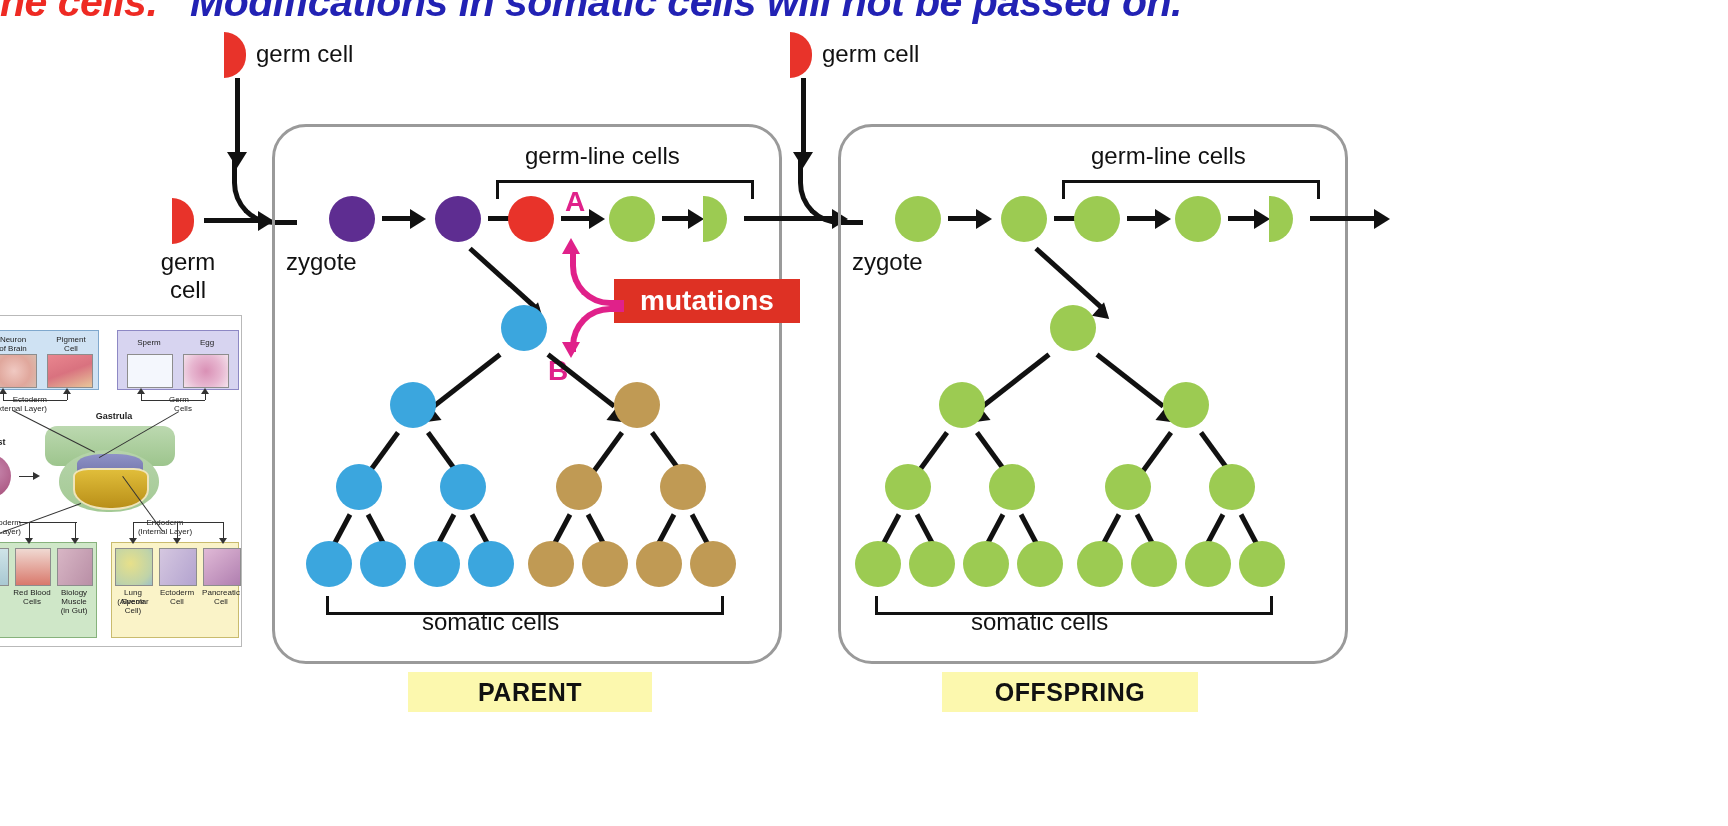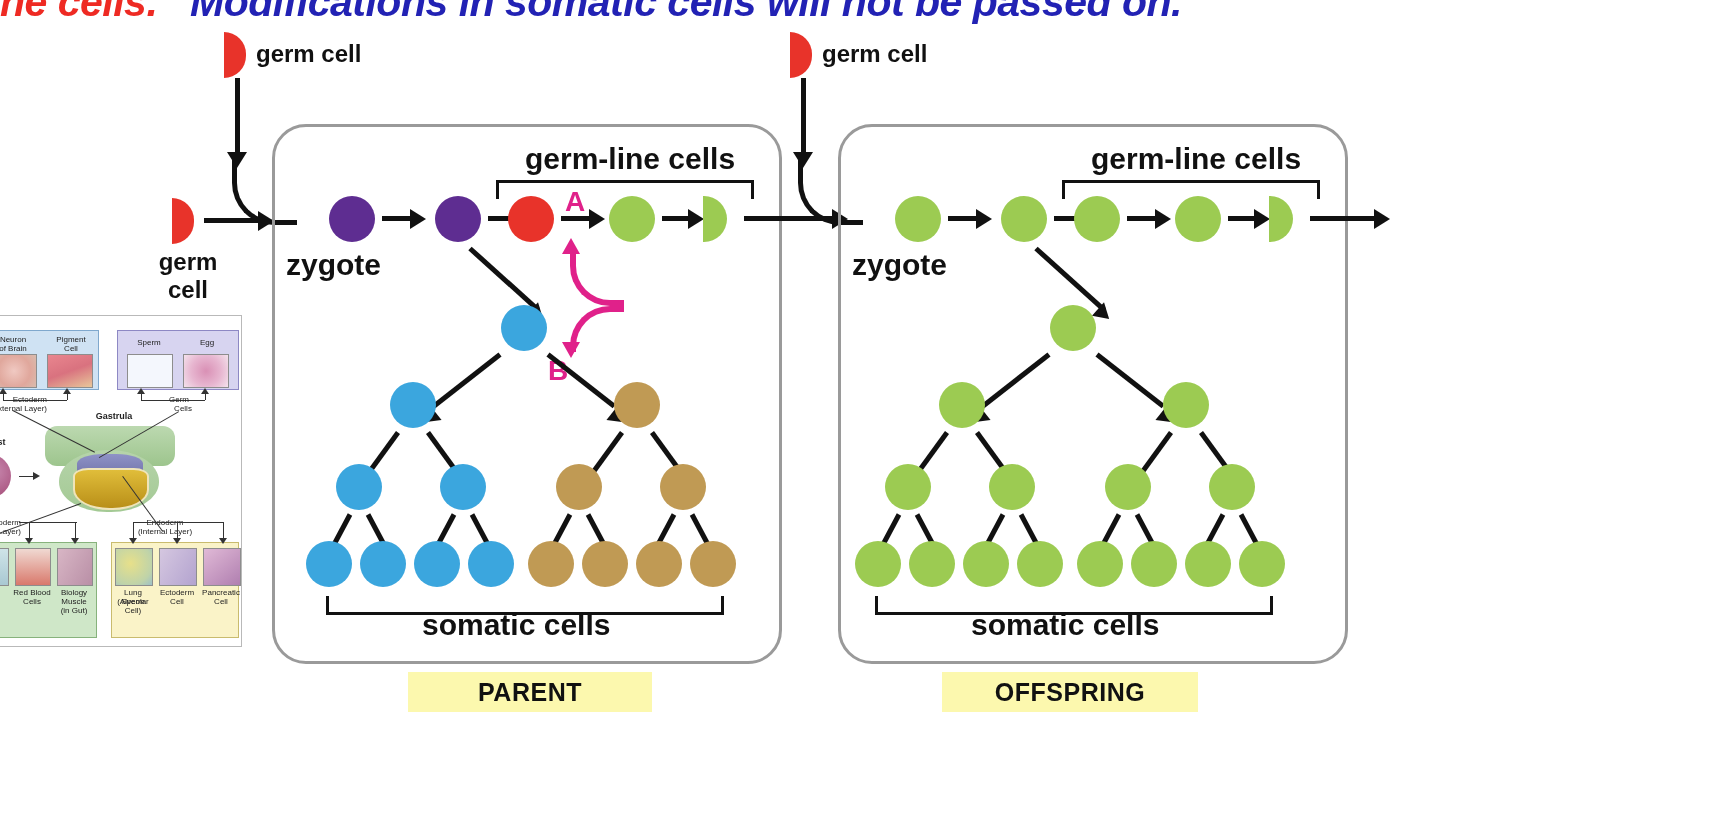--- a/index.html
+++ b/index.html
@@ -14,23 +14,23 @@
   #title-banner{
     left:0;top:-20px;width:1728px;height:44px;
     white-space:nowrap;overflow:hidden;
     font-weight:bold;font-style:italic;font-size:41px;line-height:44px;
     letter-spacing:-0.5px;
   }
   #title-banner .t-red{color:#EE2A23;}
   #title-banner .t-blue{color:#2222B4;}
 
   
-  .lbl{font-weight:bold;color:#111;white-space:nowrap;}
+  .lbl{font-weight:normal;color:#111;white-space:nowrap;}
   .lbl-24{font-size:24px;}
-  .lbl-26{font-size:30px;}
+  .lbl-26{font-size:24px;}
 
   
   .panel{
     border:3px solid #9a9a9a;border-radius:34px;background:transparent;
   }
 
   
   .cell{border-radius:50%;}
   .halfcell{border-radius:0 999px 999px 0;}
 
@@ -201,20 +201,23 @@
   <div class="abs cell" style="left:414px;top:541px;width:46px;height:46px;background:#3BA6DE;"></div>
   <div class="abs cell" style="left:468px;top:541px;width:46px;height:46px;background:#3BA6DE;"></div>
   <div class="abs cell" style="left:528px;top:541px;width:46px;height:46px;background:#C09A54;"></div>
   <div class="abs cell" style="left:582px;top:541px;width:46px;height:46px;background:#C09A54;"></div>
   <div class="abs cell" style="left:636px;top:541px;width:46px;height:46px;background:#C09A54;"></div>
   <div class="abs cell" style="left:690px;top:541px;width:46px;height:46px;background:#C09A54;"></div>
 
   <div class="abs bracket-dn" style="left:326px;top:596px;width:392px;"></div>
   <div class="abs lbl lbl-26" style="left:422px;top:608px;">somatic cells</div>
 
+  <div class="abs" id="mutations-box" style="left:614px;top:279px;width:186px;height:44px;">
+    <span>mutations</span>
+  </div>
 
   <div class="abs" style="left:570px;top:252px;width:48px;height:48px;
        border-left:6px solid #E0218A;border-bottom:6px solid #E0218A;border-radius:0 0 0 40px;"></div>
   <div class="abs" style="left:562px;top:238px;width:0;height:0;
        border-left:9px solid transparent;border-right:9px solid transparent;border-bottom:16px solid #E0218A;"></div>
 
   <div class="abs" style="left:570px;top:306px;width:48px;height:40px;
        border-left:6px solid #E0218A;border-top:6px solid #E0218A;border-radius:40px 0 0 0;"></div>
   <div class="abs" style="left:562px;top:342px;width:0;height:0;
        border-left:9px solid transparent;border-right:9px solid transparent;border-top:16px solid #E0218A;"></div>

